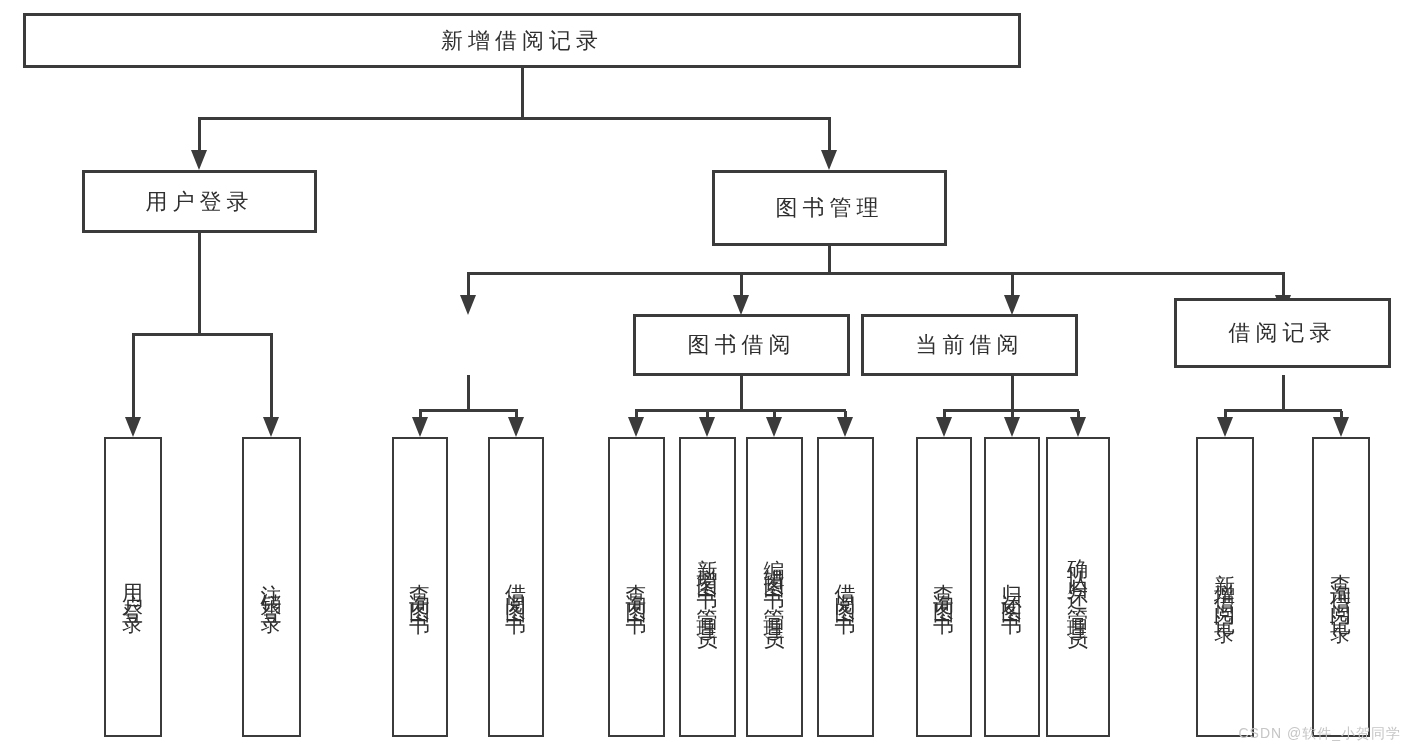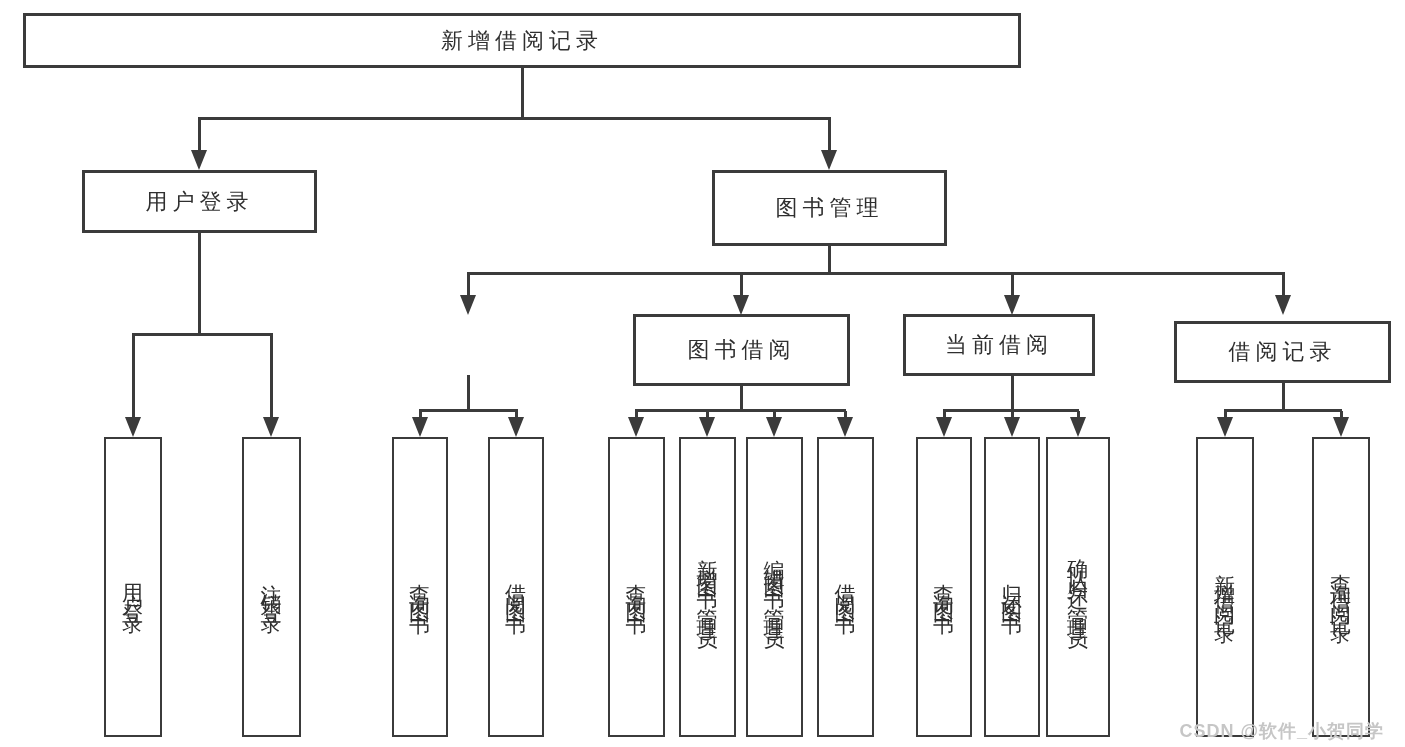--- a/index.html
+++ b/index.html
@@ -22,22 +22,22 @@
     white-space:normal;
   }
   .vline{position:absolute;width:3px;background:var(--line);}
   .hline{position:absolute;height:3px;background:var(--line);}
   .arrow{
     position:absolute;width:0;height:0;margin-left:-8px;
     border-left:8px solid transparent;border-right:8px solid transparent;
     border-top:20px solid var(--line);
   }
   .watermark{
-    position:absolute;right:21px;bottom:4px;z-index:10;
-    font-size:18px;letter-spacing:1px;color:var(--watermark);font-weight:bold;
+    position:absolute;right:4px;bottom:4px;z-index:10;
+    font-size:14px;letter-spacing:1px;color:var(--watermark);
   }
 </style>
 </head>
 <body>
 
 <div class="canvas">
 
   <div>
     <div class="vline" style="left:521px;top:66px;height:54px"></div>
     <div class="hline" style="left:198px;top:117px;width:633px"></div>
@@ -109,23 +109,23 @@
     <div class="arrow" style="left:1225px;top:417px"></div>
     <div class="vline" style="left:1340px;top:411px;height:8px"></div>
     <div class="arrow" style="left:1341px;top:417px"></div>
   </div>
 
   <div class="box" style="left:23px;top:13px;width:998px;height:55px">新增借阅记录</div>
 
   <div class="box" style="left:82px;top:170px;width:235px;height:63px">用户登录</div>
   <div class="box" style="left:712px;top:170px;width:235px;height:76px">图书管理</div>
 
-  <div class="box" style="left:633px;top:314px;width:217px;height:72px">图书借阅</div>
-  <div class="box" style="left:903px;top:314px;width:192px;height:62px">当前借阅</div>
-  <div class="box" style="left:1174px;top:321px;width:217px;height:62px">借阅记录</div>
+  <div class="box" style="left:633px;top:314px;width:217px;height:62px">图书借阅</div>
+  <div class="box" style="left:861px;top:314px;width:217px;height:62px">当前借阅</div>
+  <div class="box" style="left:1174px;top:298px;width:217px;height:70px">借阅记录</div>
 
   <div class="box vbox" style="left:104px;top:437px;width:58px;height:300px">用户登录</div>
   <div class="box vbox" style="left:242px;top:437px;width:59px;height:300px">注销登录</div>
 
   <div class="box vbox" style="left:392px;top:437px;width:56px;height:300px">查询图书</div>
   <div class="box vbox" style="left:488px;top:437px;width:56px;height:300px">借阅图书</div>
 
   <div class="box vbox" style="left:608px;top:437px;width:57px;height:300px">查询图书</div>
   <div class="box vbox" style="left:679px;top:437px;width:57px;height:300px">新增图书（管理员）</div>
   <div class="box vbox" style="left:746px;top:437px;width:57px;height:300px">编辑图书（管理员）</div>

